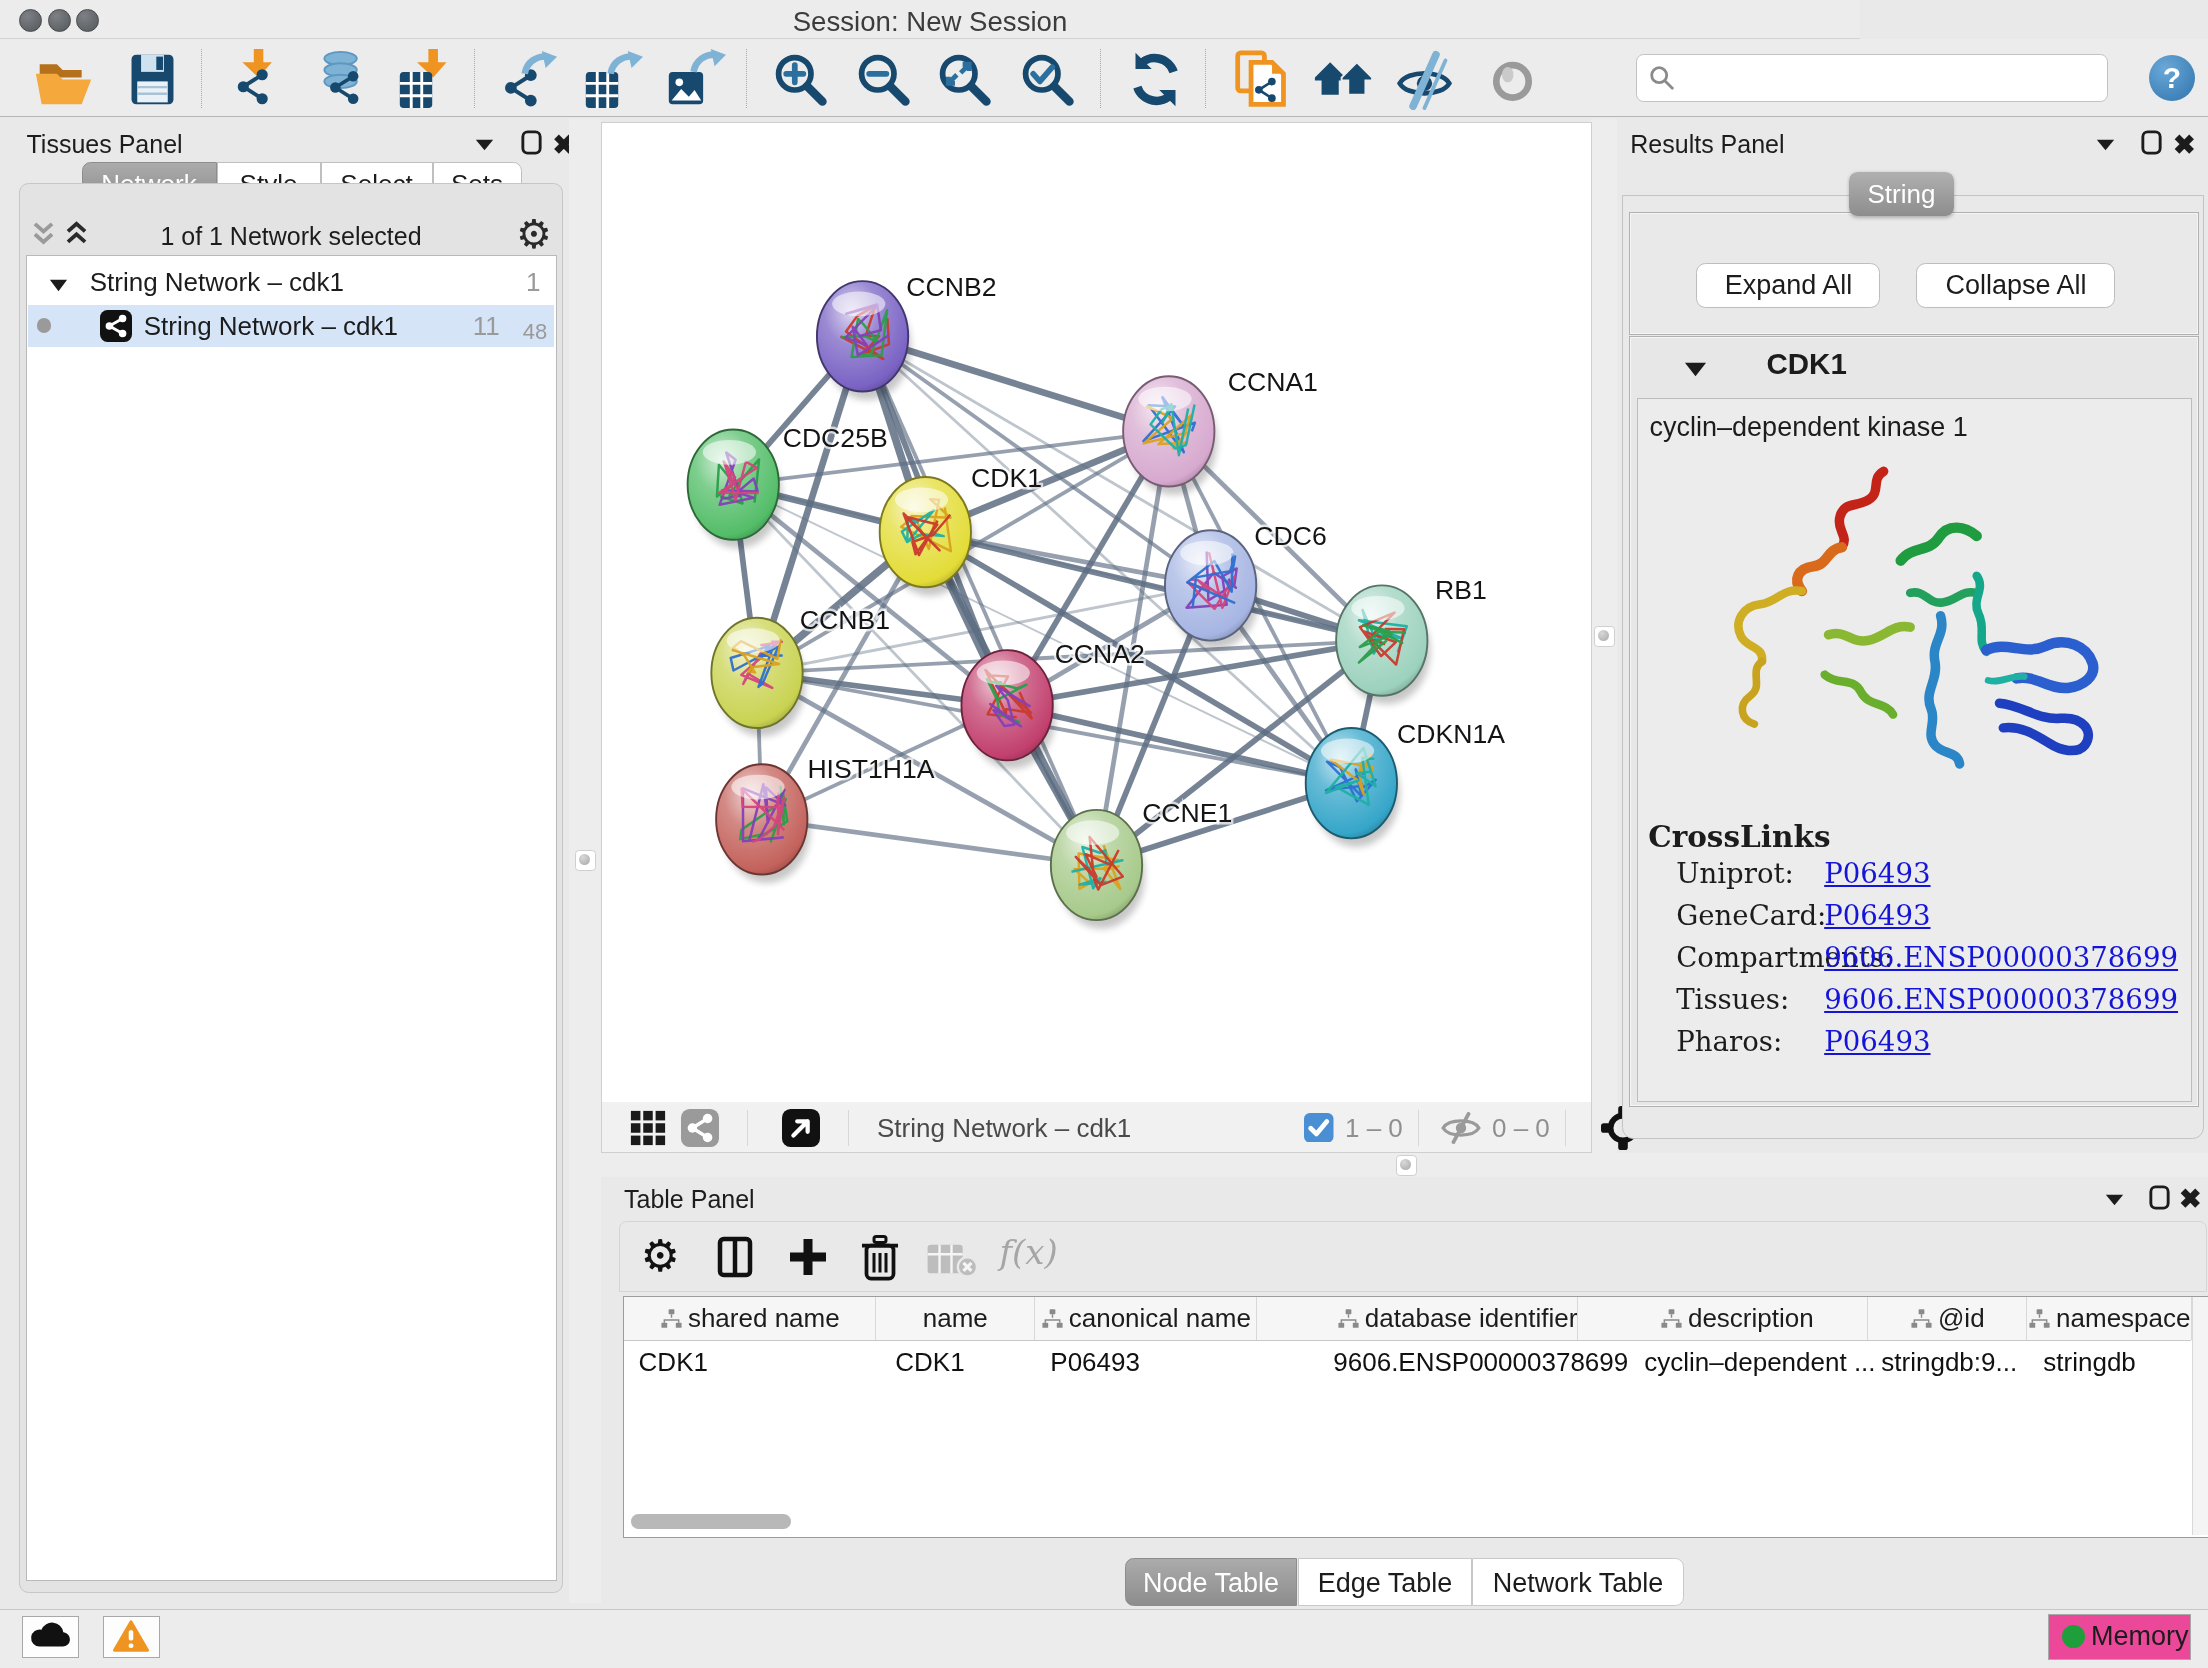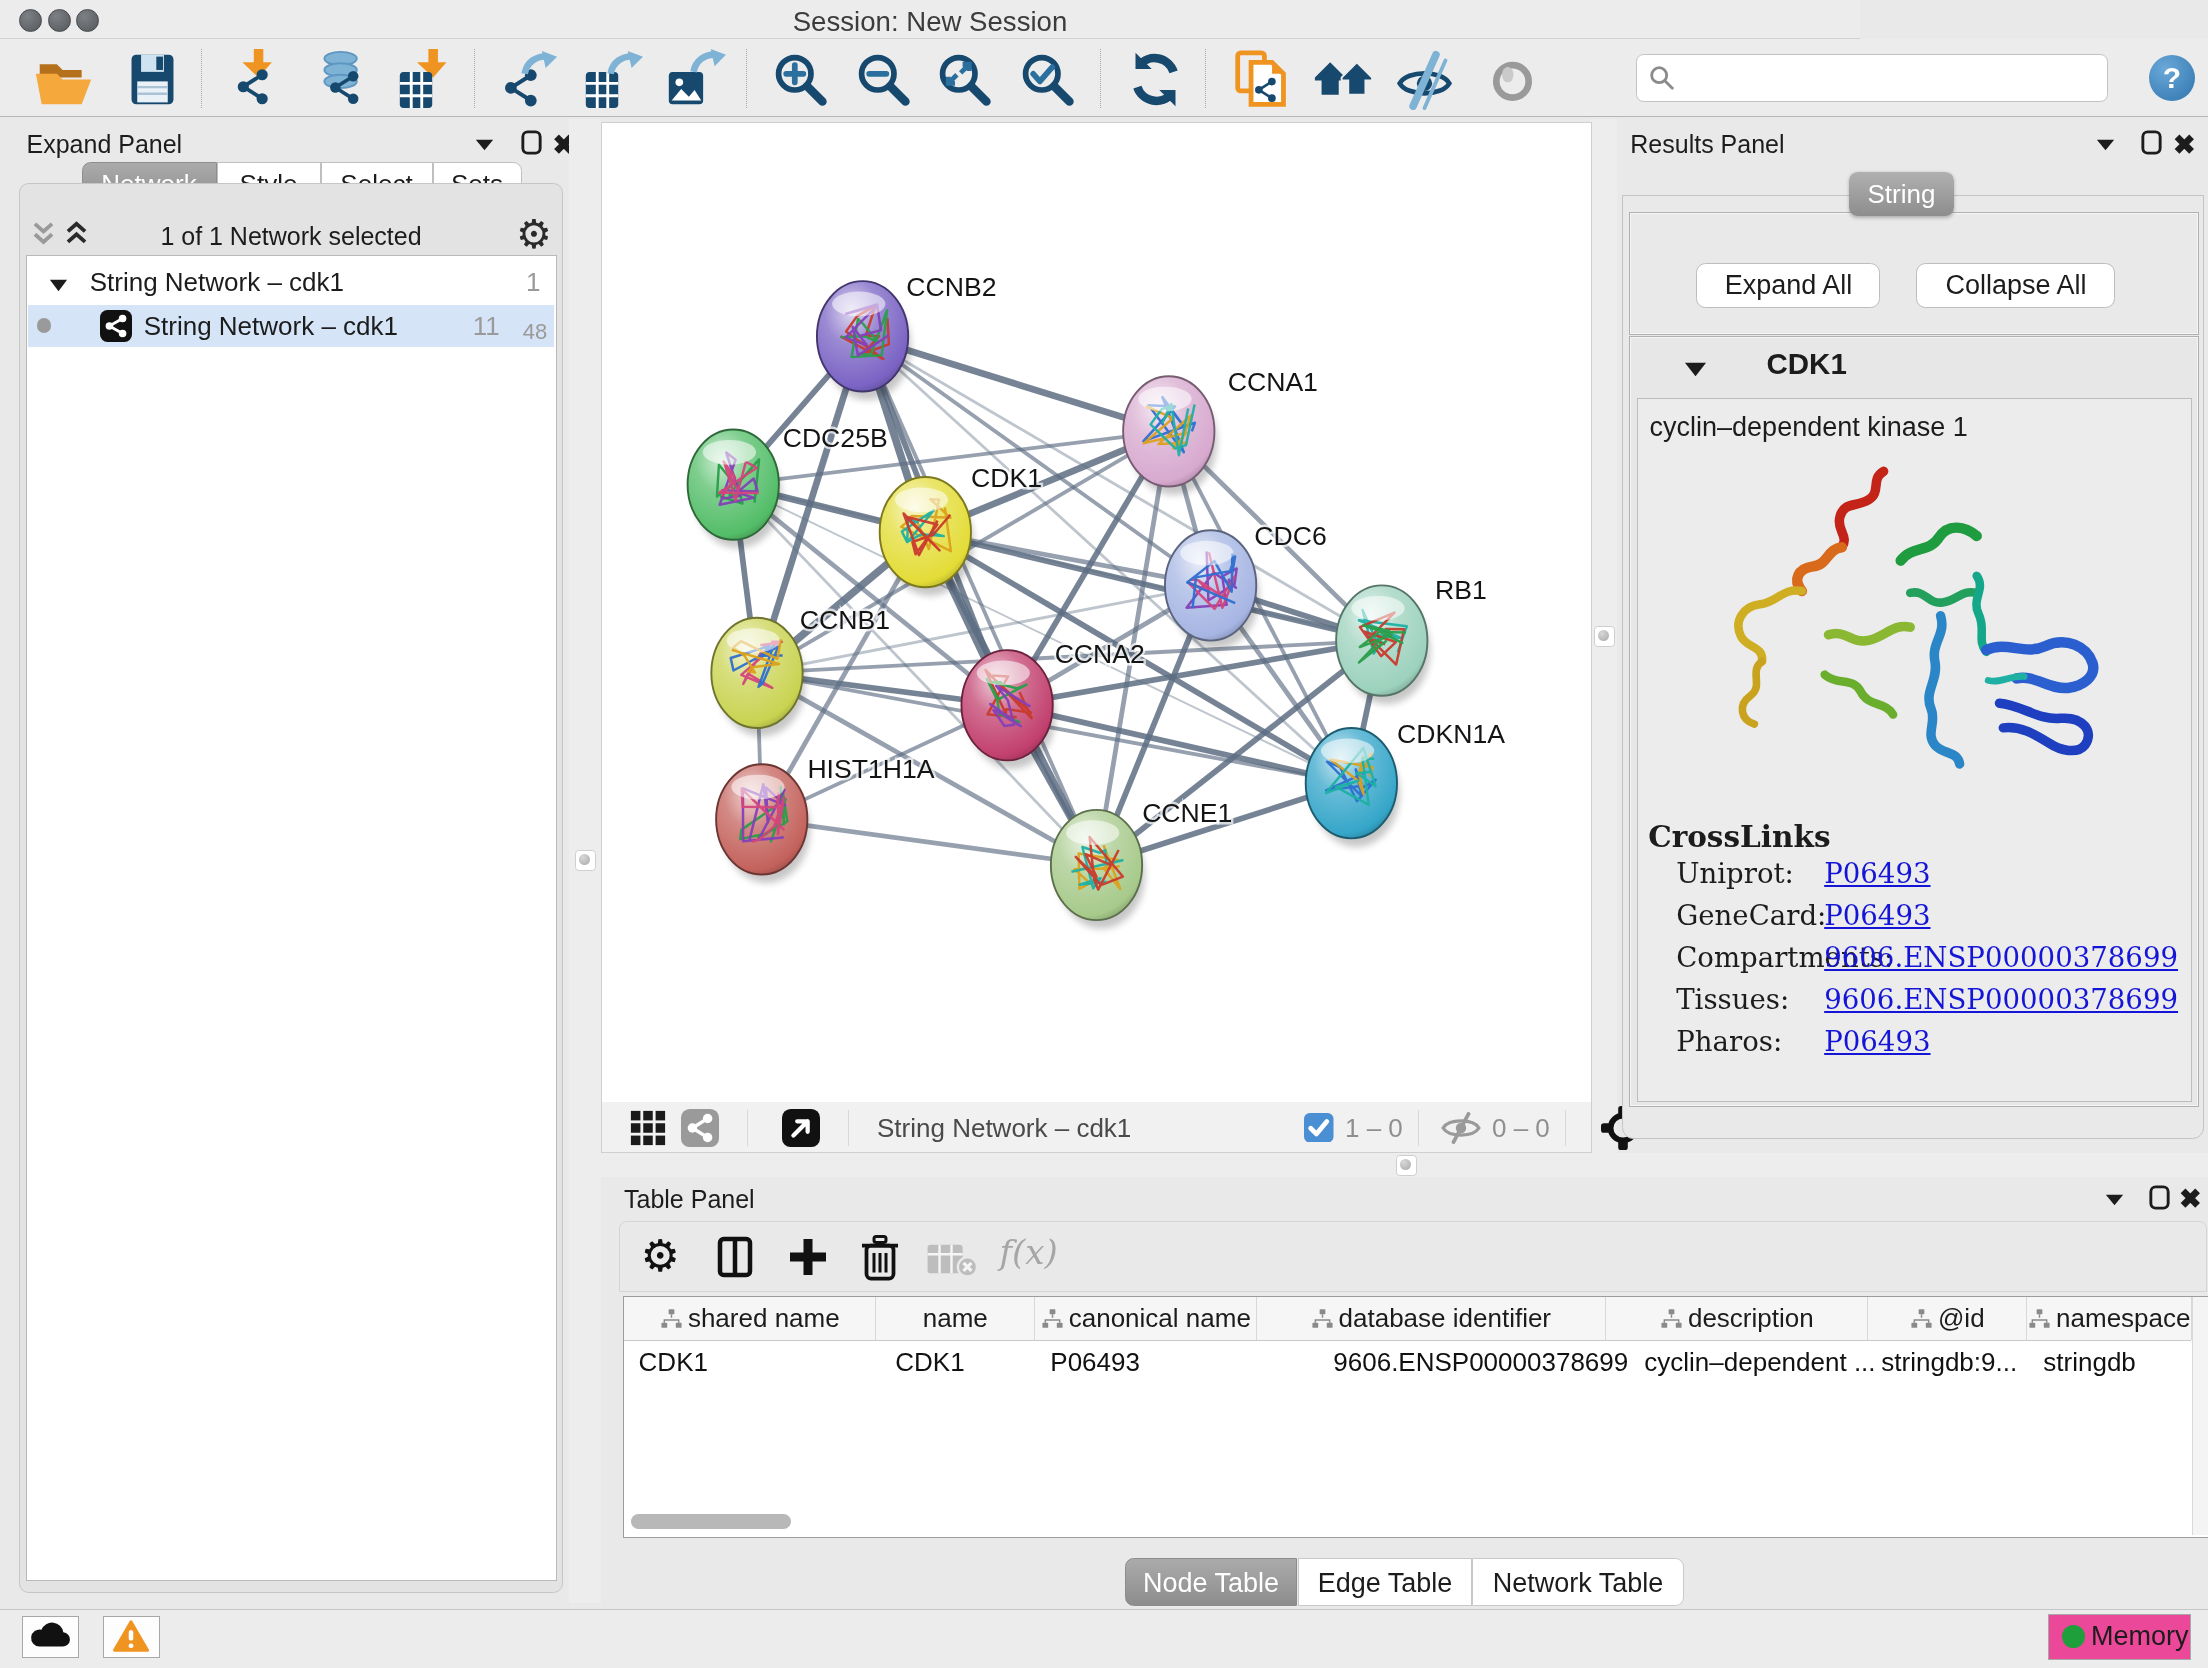--- a/index.html
+++ b/index.html
@@ -276,21 +276,21 @@
             <circle cx="13" cy="13" r="8" fill="none" stroke="#8b8b8b" stroke-width="3"></circle>
             <path d="M19 19l8 8" stroke="#8b8b8b" stroke-width="3" stroke-linecap="round"></path>
           </svg>
       </span>
       <input id="search-input" placeholder="" style="">
     </div>
     <div id="help-btn">?</div>
   </div>
 
   <div class="abs" id="control-panel">
-    <div class="abs panel-title" style="left:17px;top:11.4px">Expand Panel</div>
+    <div class="abs panel-title" style="left:17px;top:11.4px">Tissues Panel</div>
     <div class="win-ic" style="left:462px;top:13.3px">
       <svg width="25" height="25" viewBox="0 0 26 26">
           <path d="M4 8h18l-9 11z" fill="#1c1c1c"></path>
         </svg>
       </div>
     <div class="win-ic" style="left:509px;top:11.4px">
       <svg width="25" height="25" viewBox="0 0 26 26">
           <rect x="4" y="2" width="18" height="22" rx="5" fill="none" stroke="#1c1c1c" stroke-width="3"></rect>
         </svg>
       </div>
@@ -830,21 +830,21 @@
                 <g fill="#8a8a8a">
                   <rect x="24" y="2" width="16" height="14" rx="2"></rect>
                   <rect x="4" y="40" width="16" height="14" rx="2"></rect>
                   <rect x="44" y="40" width="16" height="14" rx="2"></rect>
                 </g>
                 <path d="M32 16v10M12 40v-8h40v8" stroke="#8a8a8a" stroke-width="4" fill="none"></path>
               </svg>
             </span>
             <span>canonical name</span>
           </div>
-          <div class="th" style="left: 632px; width: 350px;">
+          <div class="th" style="left: 604px; width: 350px; justify-content: flex-end;">
             <span>
               <svg width="23" height="21" viewBox="0 0 64 56">
                 <g fill="#8a8a8a">
                   <rect x="24" y="2" width="16" height="14" rx="2"></rect>
                   <rect x="4" y="40" width="16" height="14" rx="2"></rect>
                   <rect x="44" y="40" width="16" height="14" rx="2"></rect>
                 </g>
                 <path d="M32 16v10M12 40v-8h40v8" stroke="#8a8a8a" stroke-width="4" fill="none"></path>
               </svg>
             </span>

